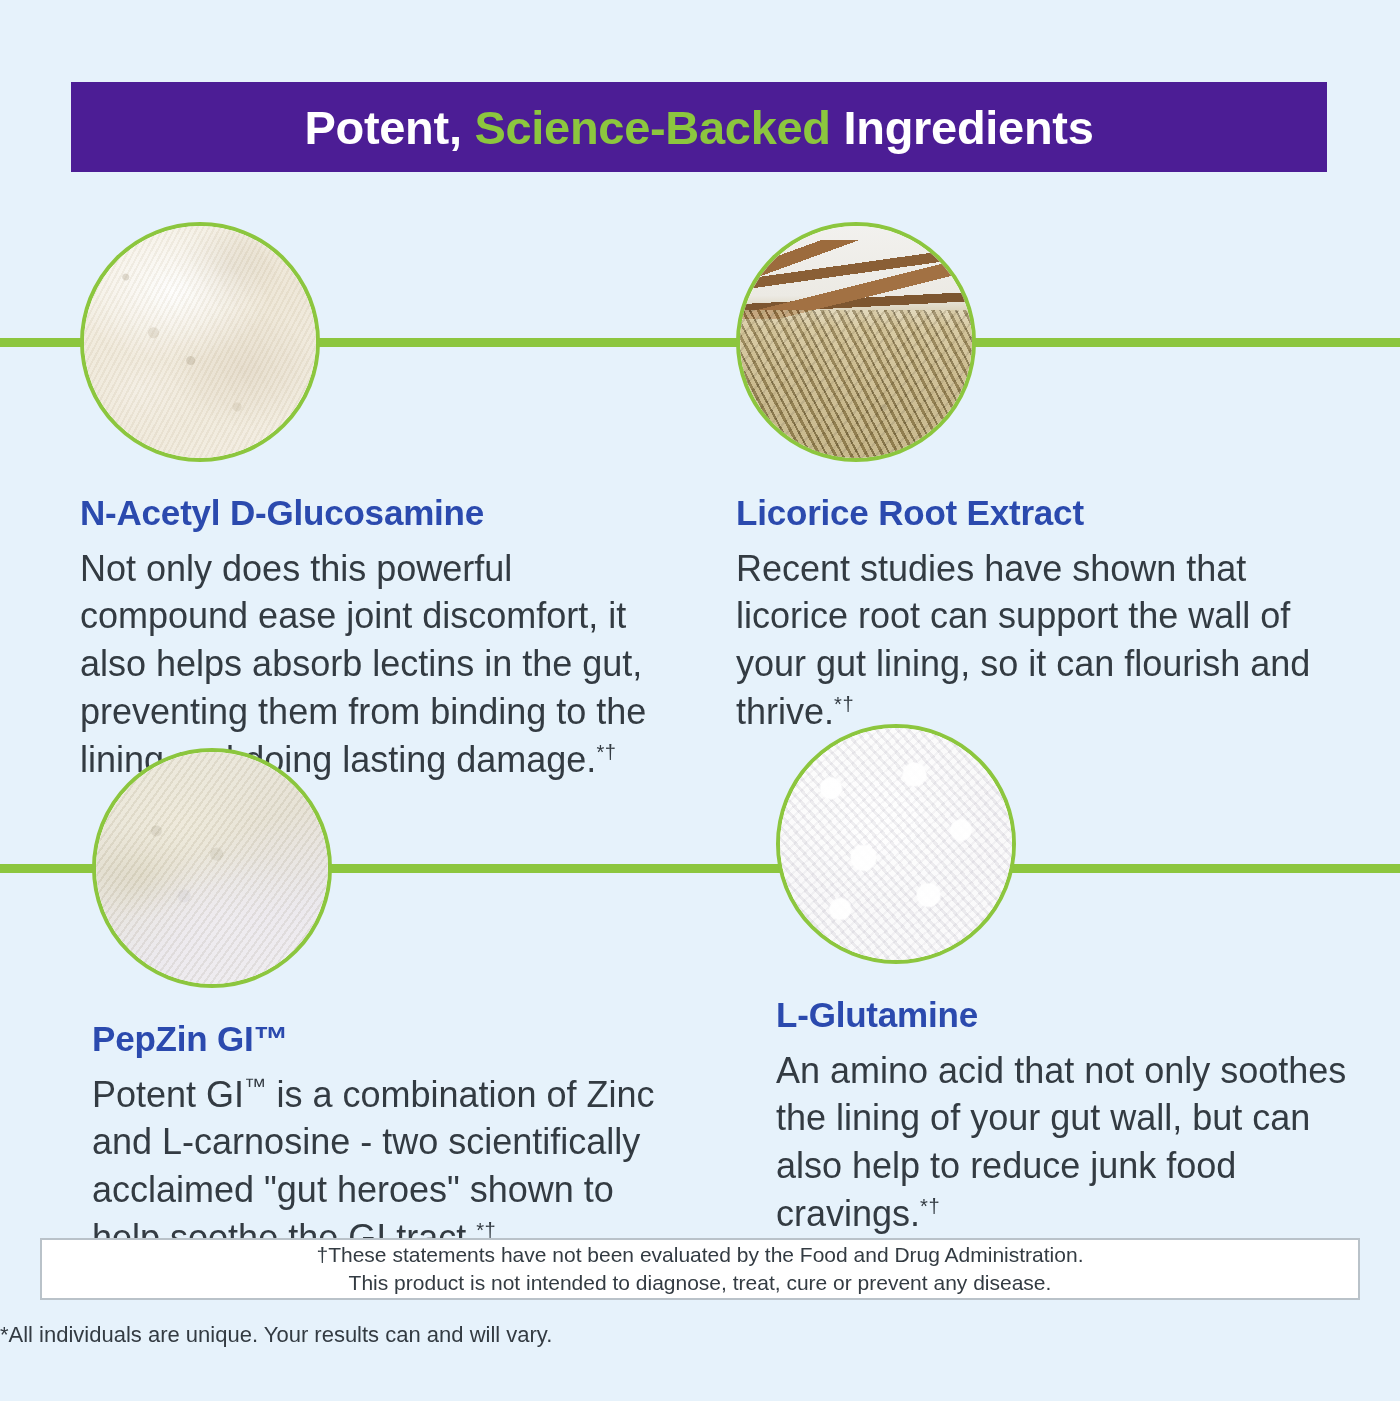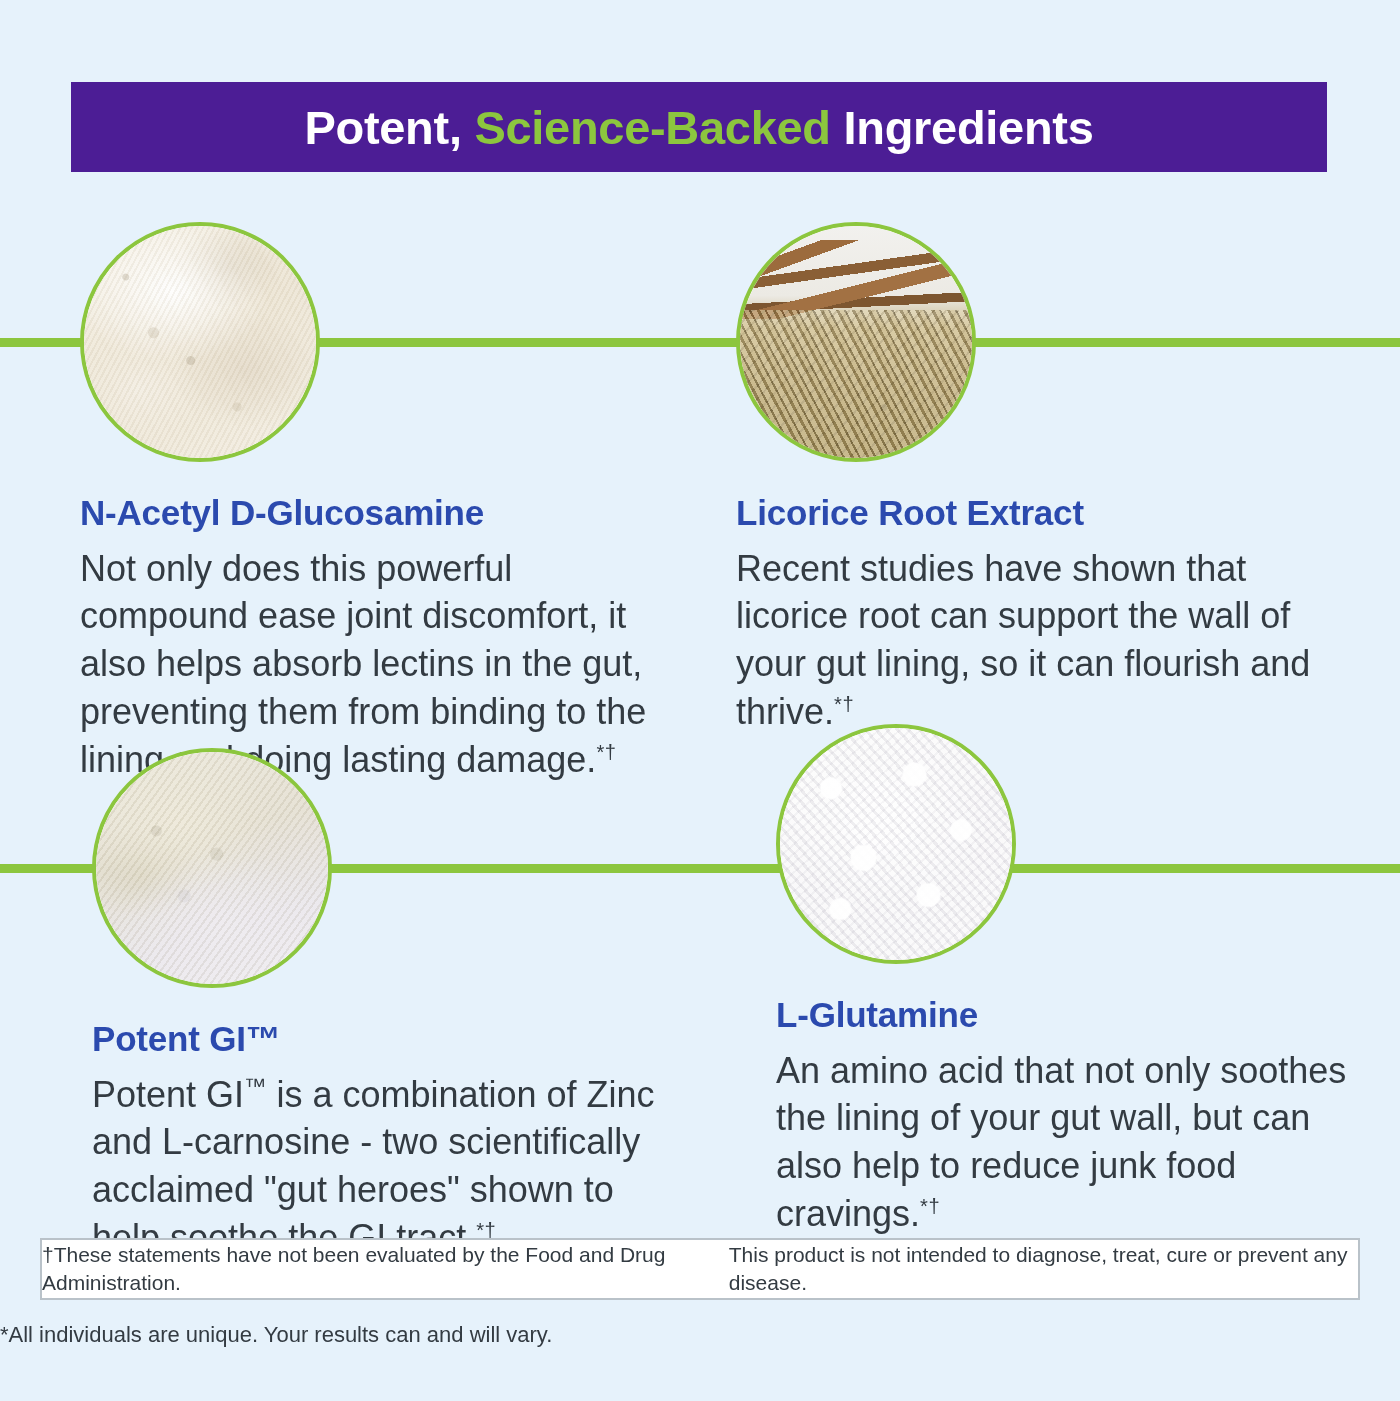--- a/index.html
+++ b/index.html
@@ -198,21 +198,21 @@
   #disclaimer-box {
     position: absolute;
     left: 40px;
     top: 1238px;
     width: 1320px;
     height: 62px;
     background: #ffffff;
     border: 2px solid #b9c2c9;
     box-sizing: border-box;
     display: flex;
-    flex-direction: row;
+    flex-direction: column;
     align-items: center;
     justify-content: center;
   }
   .disclaimer-line {
     font-size: 21px;
     color: #333b42;
     line-height: 1.32;
   }
   #results-note {
     position: absolute;
@@ -249,21 +249,21 @@
       <div class="photo licorice"></div>
     </div>
     <div class="card-heading">Licorice Root Extract</div>
     <div class="card-body"><span>Recent studies have shown that licorice root can support the wall of your gut lining, so it can flourish and thrive.</span><span class="fn">*†</span></div>
   </div>
 
   <div class="card" id="card-2">
     <div class="circle">
       <div class="photo pwd-beige"></div>
     </div>
-    <div class="card-heading">Potent GI™</div>
+    <div class="card-heading">PepZin GI™</div>
     <div class="card-body"><span>Potent GI</span><span class="tm">™</span><span> is a combination of Zinc and L-carnosine - two scientifically acclaimed "gut heroes" shown to help soothe the GI tract.</span><span class="fn">*†</span></div>
   </div>
 
   <div class="card" id="card-3">
     <div class="circle">
       <div class="photo crystal-white"></div>
     </div>
     <div class="card-heading">L-Glutamine</div>
     <div class="card-body"><span>An amino acid that not only soothes the lining of your gut wall, but can also help to reduce junk food cravings.</span><span class="fn">*†</span></div>
   </div>

